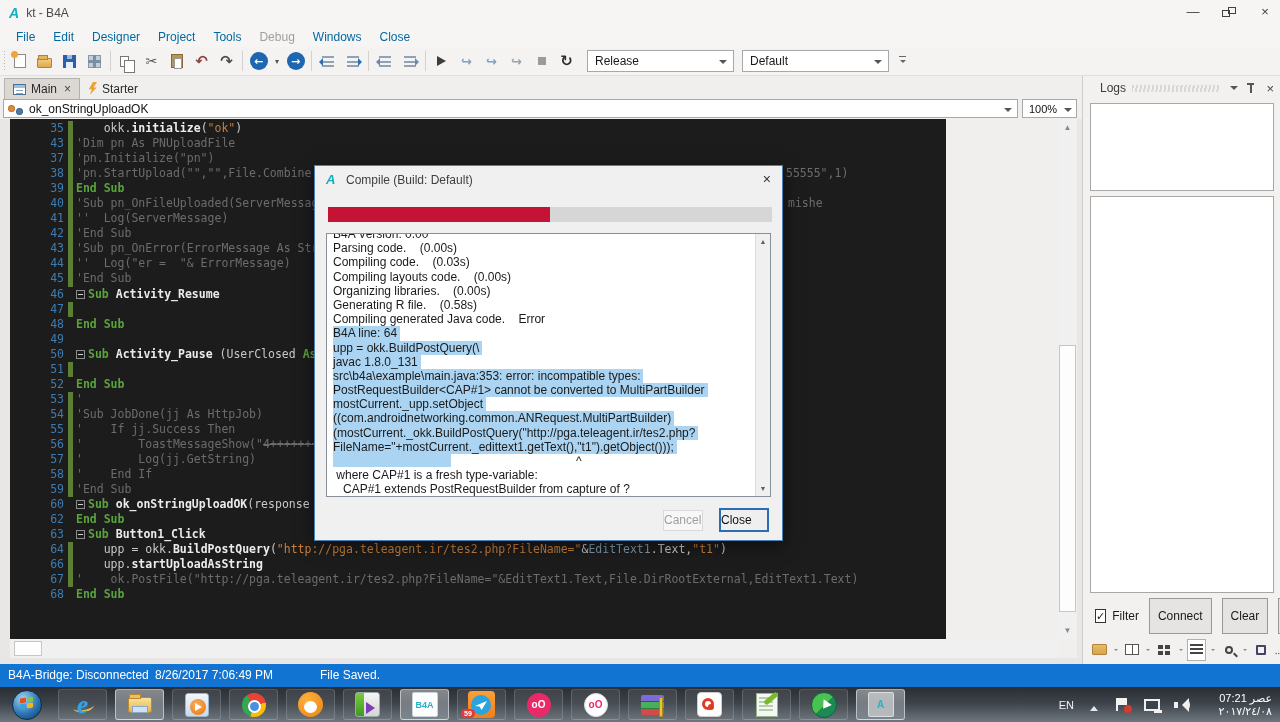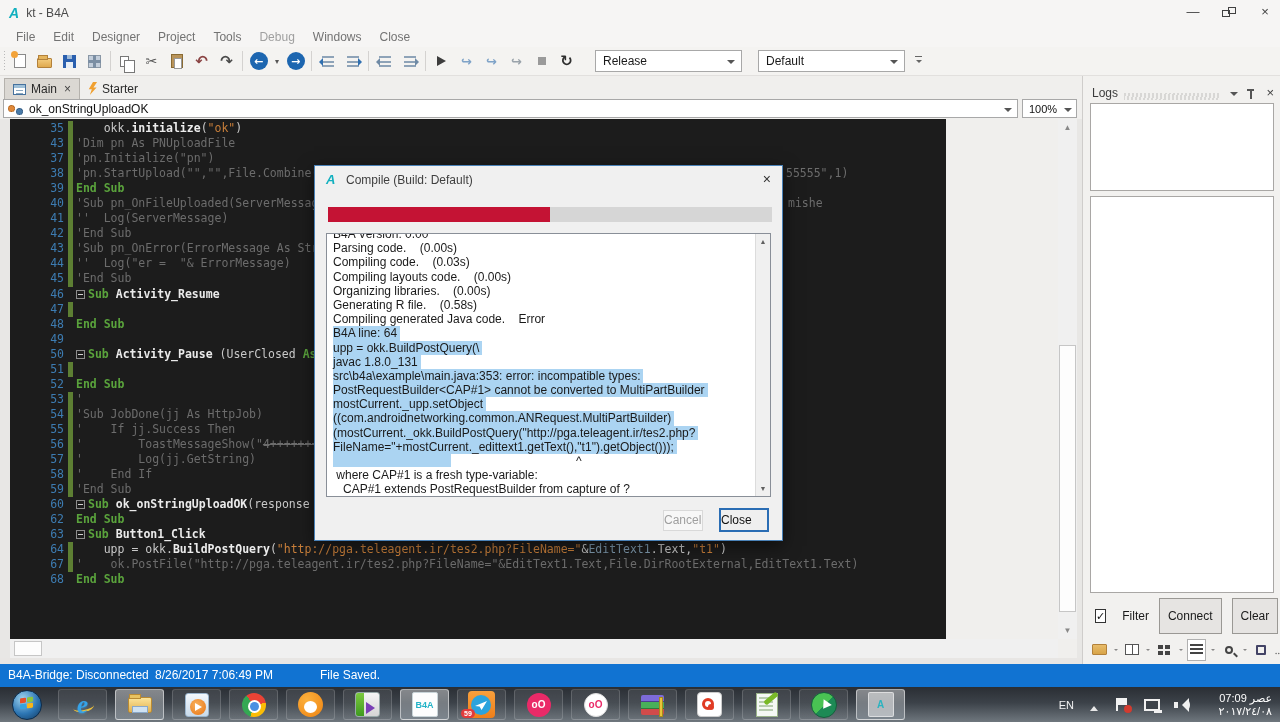--- a/index.html
+++ b/index.html
@@ -8,21 +8,21 @@
 .titlebar{position:absolute;left:0;top:0;width:1280px;height:26px;background:#f6f5f4;display:flex;align-items:center}
 .applogo{color:#12b0bf;font-weight:bold;font-style:italic;font-size:14px;margin:0 7px 0 9px}
 .apptitle{font-size:12px;color:#4a4a4a}
 .winbtns{position:absolute;right:8px;top:4px;display:flex;gap:22px;align-items:center}
 .winbtns span{font-size:13px;color:#404040;width:14px;text-align:center}
 .wrestore{position:relative;width:10px;height:10px;display:inline-block}
 .wrestore i{position:absolute;left:0;bottom:0;width:8px;height:7px;border:1px solid #404040;background:#f6f5f4}
 .wrestore u{position:absolute;right:0;top:0;width:8px;height:7px;border:1px solid #404040}
 
 .menubar{position:absolute;left:0;top:26px;width:1280px;height:21px;background:#f6f5f4;display:flex;align-items:center;padding-left:8px}
-.mitem{font-size:12px;color:#737373;padding:2px 10px 2px 8px}
+.mitem{font-size:12px;color:#0369a1;padding:2px 10px 2px 8px}
 .mitem.disabled{color:#9f9f9f}
 
 .toolbar{position:absolute;left:0;top:47px;width:1280px;height:29px;background:#f4f3f1;display:flex;align-items:center;border-bottom:1px solid #e2e0de}
 .grip{width:5px;height:20px;margin-left:2px;background:repeating-linear-gradient(180deg,#b9b9b9 0 1px,transparent 1px 3px);background-size:1px 100%;background-repeat:no-repeat;background-position:2px 0}
 .tsep{width:1px;height:20px;background:#d4d2d0;margin:0 3px}
 .ti{width:25px;height:24px;display:inline-flex;align-items:center;justify-content:center;position:relative}
 .ti .g{font-family:"DejaVu Sans",sans-serif}
 .n-new-file i{width:12px;height:14px;background:#fff;border:1px solid #8a8a8a;position:relative;display:block}
 .n-new-file i::after{content:"";position:absolute;left:-4px;top:-4px;width:7px;height:7px;background:#f2a33a;border-radius:50%}
 .n-open-file i{width:15px;height:10px;background:linear-gradient(#f3cc7e,#dfa94e);border:1px solid #b3813a;border-radius:1px;position:relative;display:block;margin-top:4px}
@@ -48,21 +48,21 @@
 .n-outdent i::after,.n-indent i::after,.n-comment i::after,.n-uncomment i::after{content:"";position:absolute;top:2px;width:0;height:0;border:4px solid transparent}
 .n-outdent i::after{left:-7px;border-right-color:#2f6fb0}
 .n-indent i::after{right:-7px;border-left-color:#2f6fb0}
 .n-comment i::after{left:-7px;border-right-color:#6f8aa5}
 .n-uncomment i::after{right:-7px;border-left-color:#6f8aa5}
 .n-run i{width:0;height:0;border-top:5px solid transparent;border-bottom:5px solid transparent;border-left:9px solid #3d3d3d;display:block}
 .n-step-into .g,.n-step-over .g{font-size:13px;color:#7fa3c8;font-weight:bold}
 .n-step-out .g{font-size:13px;color:#9aa3ab;font-weight:bold}
 .n-stop i{width:8px;height:8px;background:#9a9a9a;display:block}
 .n-rebuild .g{font-size:15px;color:#2f2f2f;font-weight:bold}
-.combo{height:22px;background:#fff;border:1px solid #a8a8a8;font-size:12px;color:#1a1a1a;display:flex;align-items:center;padding-left:7px;position:relative;margin-left:16px}
+.combo{height:22px;background:#fff;border:1px solid #a8a8a8;font-size:12px;color:#1a1a1a;display:flex;align-items:center;padding-left:7px;position:relative;margin-left:8px}
 .combo .carr{position:absolute;right:6px;top:9px;width:0;height:0;border:4px solid transparent;border-top-color:#555}
 .combo.release{width:147px}
 .combo.config{width:147px}
 .tboverflow{margin-left:9px;width:10px;height:12px;position:relative}
 .tboverflow::before{content:"";position:absolute;top:1px;left:1px;width:7px;height:1px;background:#666}
 .tboverflow::after{content:"";position:absolute;top:5px;left:2px;border:3px solid transparent;border-top-color:#666}
 
 .tabbar{position:absolute;left:0;top:77px;width:1082px;height:22px;background:#f0efed;display:flex;align-items:flex-end;padding-left:4px}
 .tab{height:21px;display:flex;align-items:center;gap:5px;padding:0 8px;font-size:12px;color:#2a2a2a}
 .tab.active{background:#dbd8d3;border:1px solid #b5b2ad;border-bottom:none}
@@ -102,33 +102,33 @@
 .vsb{position:absolute;left:1058px;top:119px;width:19px;height:520px;background:#f0f0f0}
 .vsb .ar{position:absolute;left:0;width:19px;height:17px;color:#888;font-size:8px;text-align:center;line-height:17px}
 .vsb .ar.up{top:0}.vsb .ar.dn{bottom:0}
 .vsb .thumb{position:absolute;left:1px;width:17px;top:226px;height:267px;background:#fdfdfd;border:1px solid #c6c6c6}
 .hsb{position:absolute;left:10px;top:639px;width:1048px;height:19px;background:#f0f0f0}
 .hsb .thumb{position:absolute;left:4px;top:2px;width:28px;height:15px;background:#fdfdfd;border:1px solid #c6c6c6}
 .belowstrip{position:absolute;left:0;top:658px;width:1082px;height:6px;background:#e8e6e4}
 .rightedge{position:absolute;left:1077px;top:119px;width:5px;height:539px;background:#e8e7e5}
 
 .rightpanel{position:absolute;left:1082px;top:76px;width:198px;height:588px;background:#f2f1ef;border-left:1px solid #cfcdcb;overflow:hidden}
-.lphead{position:absolute;left:0;top:0;right:0;height:24px;display:flex;align-items:flex-end;padding:0 6px 0 9px}
+.lphead{position:absolute;left:8px;top:0;right:0;height:24px;display:flex;align-items:center;padding:0 6px 0 9px}
 .lptitle{font-size:12px;color:#3c3c3c;margin-right:6px}
 .lpzig{flex:1;height:7px;background:repeating-linear-gradient(100deg,#d8d7d5 0 2px,#f2f1ef 2px 4px)}
 .lpchev{width:0;height:0;border:4px solid transparent;border-top-color:#555;margin:4px 8px 0 10px}
 .lppin{position:relative;width:10px;height:12px;margin-right:10px}
 .lppin::before{content:"";position:absolute;left:1px;top:1px;width:7px;height:2px;background:#555}
 .lppin::after{content:"";position:absolute;left:4px;top:3px;width:2px;height:8px;background:#555}
 .lpclose{font-size:13px;color:#444}
 .lpbox1{position:absolute;left:7px;top:27px;width:184px;height:88px;background:#fff;border:1px solid #a9a7a5}
 .lpbox2{position:absolute;left:7px;top:120px;width:184px;height:397px;background:#fff;border:1px solid #a9a7a5}
 .filterrow{position:absolute;left:0;top:527px;width:198px;height:26px;display:flex;align-items:center}
 .cbx{width:14px;height:14px;background:#fff;border:1px solid #333;margin-left:12px;font-size:11px;line-height:13px;text-align:center;color:#111}
-.cbxlbl{font-size:12px;color:#1a1a1a;margin:0 10px 0 16px}
+.cbxlbl{font-size:12px;color:#1a1a1a;margin:0 10px 0 6px}
 .lbtn{font-family:"Liberation Sans",sans-serif;font-size:12px;color:#1a1a1a;background:#e6e4e2;border:1px solid #9a9894;padding:3px 8px;margin-right:10px}
 .lpbottom{position:absolute;left:0;top:559px;width:198px;height:29px;display:flex;align-items:center;gap:4px;padding-left:7px}
 .bt{width:22px;height:22px;display:flex;align-items:center;justify-content:center;position:relative}
 .bt.active{background:#fff;border:1px solid #b0b0b0}
 .btsep{width:6px;height:8px;position:relative}
 .btsep::after{content:"";position:absolute;left:1px;top:3px;border:2.5px solid transparent;border-top-color:#888}
 .bt-folder i{width:15px;height:11px;background:linear-gradient(#e8bc6a,#d8a448);border:1px solid #b3813a;border-radius:1px;display:block}
 .bt-book i{width:14px;height:11px;border:1px solid #555;display:block;position:relative;background:#fff}
 .bt-book i::after{content:"";position:absolute;left:6px;top:0;bottom:0;width:1px;background:#555}
 .bt-blocks i{width:12px;height:10px;display:block;background:#444;position:relative}
@@ -509,20 +509,25 @@
       <div class="crow">
         <span class="ln">63</span>
         <span class="ccode"><span class="fold"></span><span class="sg-k">Sub </span><span class="sg-w">Button1_Click</span></span>
       </div>
       <div class="crow">
         <span class="ln">64</span>
         <span class="cbar"></span>
         <span class="ccode"><span class="sg-i">    upp = okk.</span><span class="sg-m">BuildPostQuery</span><span class="sg-i">(</span><span class="sg-s">"http://pga.teleagent.ir/tes2.php?FileName="</span><span class="sg-i">&amp;</span><span class="sg-v">EditText1</span><span class="sg-i">.Text,</span><span class="sg-s">"t1"</span><span class="sg-i">)</span></span>
       </div>
       <div class="crow">
+        <span class="ln">66</span>
+        <span class="cbar"></span>
+        <span class="ccode"><span class="sg-i">    upp.</span><span class="sg-m">startUploadAsString</span></span>
+      </div>
+      <div class="crow">
         <span class="ln">67</span>
         <span class="cbar"></span>
         <span class="ccode"><span class="sg-c">'    ok.PostFile("http://pga.teleagent.ir/tes2.php?FileName="&amp;EditText1.Text,File.DirRootExternal,EditText1.Text)</span></span>
       </div>
       <div class="crow">
         <span class="ln">68</span>
         <span class="ccode"><span class="sg-k">End Sub</span></span>
       </div>
       <span class="tail" style="left: 776px; top: 47.15px;">55555",1)</span>
       <span class="tail" style="left: 778px; top: 77.25px;">mishe</span>
@@ -671,21 +676,21 @@
     <span class="trflag">
         <i></i>
         <u></u>
       </span>
     <span class="trnet"></span>
     <span class="trspk">
         <i></i>
         <u></u>
       </span>
     <div class="trclock">
-      <div class="d1">عصر 07:09</div>
+      <div class="d1">عصر 07:21</div>
       <div class="d2">٢٠١٧/٢٤/٠٨</div>
     </div>
   </div>
 </div>
 
 <div class="dialog">
   <div class="dlghead">
     <span class="dlglogo">A</span>
     <span class="dlgtitle">Compile (Build: Default)</span>
     <span class="dlgclose">×</span>

